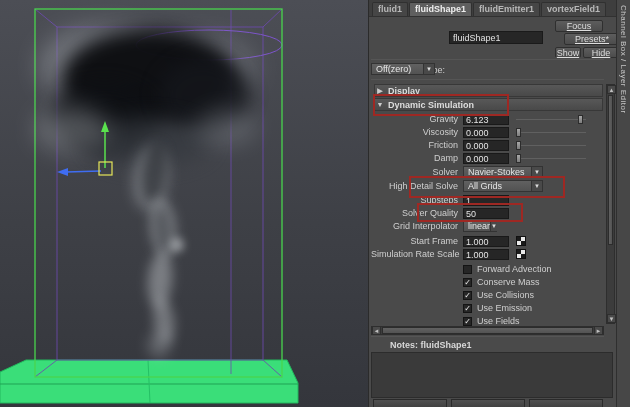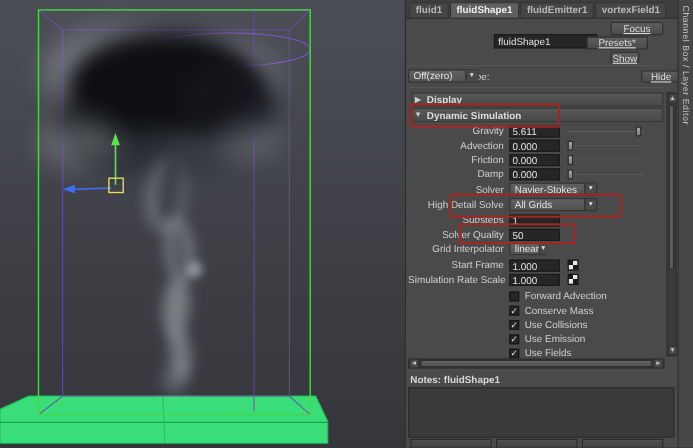--- a/index.html
+++ b/index.html
@@ -104,23 +104,23 @@
     <div class="tabbar">
       <div class="tab">fluid1</div>
       <div class="tab active">fluidShape1</div>
       <div class="tab">fluidEmitter1</div>
       <div class="tab">vortexField1</div>
     </div>
 
     <div class="btn" style="left:186px;top:20px;width:48px">Focus</div>
     <div class="lbl" style="left:4px;top:33px;width:72px;text-align:right">fluidShape:</div>
     <div class="tfield" style="left:80px;top:31px;width:94px">fluidShape1</div>
-    <div class="btn" style="left:164px;top:33px;width:56px">Presets*</div>
+    <div class="btn" style="left:195px;top:33px;width:56px">Presets*</div>
     <div class="btn" style="left:186px;top:47px;width:26px;height:11px">Show</div>
-    <div class="btn" style="left:214px;top:64px;width:36px;height:11px">Hide</div>
+    <div class="btn" style="left:214px;top:47px;width:36px;height:11px">Hide</div>
 
     <div class="divider" style="top:59px"></div>
     <div class="arow" style="top:63px">
       <span class="dd" style="width:64px">
         <span>Off(zero)</span>
         <span class="ddarr">▼</span>
       </span>
     </div>
     <div class="divider" style="top:79px"></div>
 
@@ -128,28 +128,28 @@
       <span class="arr">▶</span>
       <span>Display</span>
     </div>
     <div class="sect" style="top:98px">
       <span class="arr">▼</span>
       <span>Dynamic Simulation</span>
     </div>
 
     <div class="arow" style="top:113px">
       <span class="alabel">Gravity</span>
-      <span class="nf">5.611</span>
+      <span class="nf">6.123</span>
       <span class="slider">
           <span class="groove"></span>
           <span class="shandle" style="left:62px"></span>
         </span>
     </div>
     <div class="arow" style="top:126px">
-      <span class="alabel">Advection</span>
+      <span class="alabel">Viscosity</span>
       <span class="nf">0.000</span>
       <span class="slider">
           <span class="groove"></span>
           <span class="shandle" style="left:0"></span>
         </span>
     </div>
     <div class="arow" style="top:139px">
       <span class="alabel">Friction</span>
       <span class="nf">0.000</span>
       <span class="slider">
@@ -238,21 +238,21 @@
       <span class="scrbtn">►</span>
     </div>
     <div class="vscroll" style="left:237px;top:84px;height:240px">
       <span class="scrbtn">▲</span>
       <span class="vthumb"></span>
       <span class="scrbtn" style="margin-top:auto">▼</span>
     </div>
 
     <div class="divider" style="top:336px"></div>
     <div class="notesbar" style="top:339px">
-      <span style="margin-left:2px">Notes: fluidShape1</span>
+      <span style="margin-left:19px">Notes: fluidShape1</span>
     </div>
     <div class="notesarea" style="left:2px;top:352px;width:242px;height:46px"></div>
 
     <div class="bbtn" style="left:4px;top:399px;width:74px"></div>
     <div class="bbtn" style="left:82px;top:399px;width:74px"></div>
     <div class="bbtn" style="left:160px;top:399px;width:74px"></div>
   </div>
 
   <div id="strip">
     <div class="vtab">Channel Box / Layer Editor</div>

